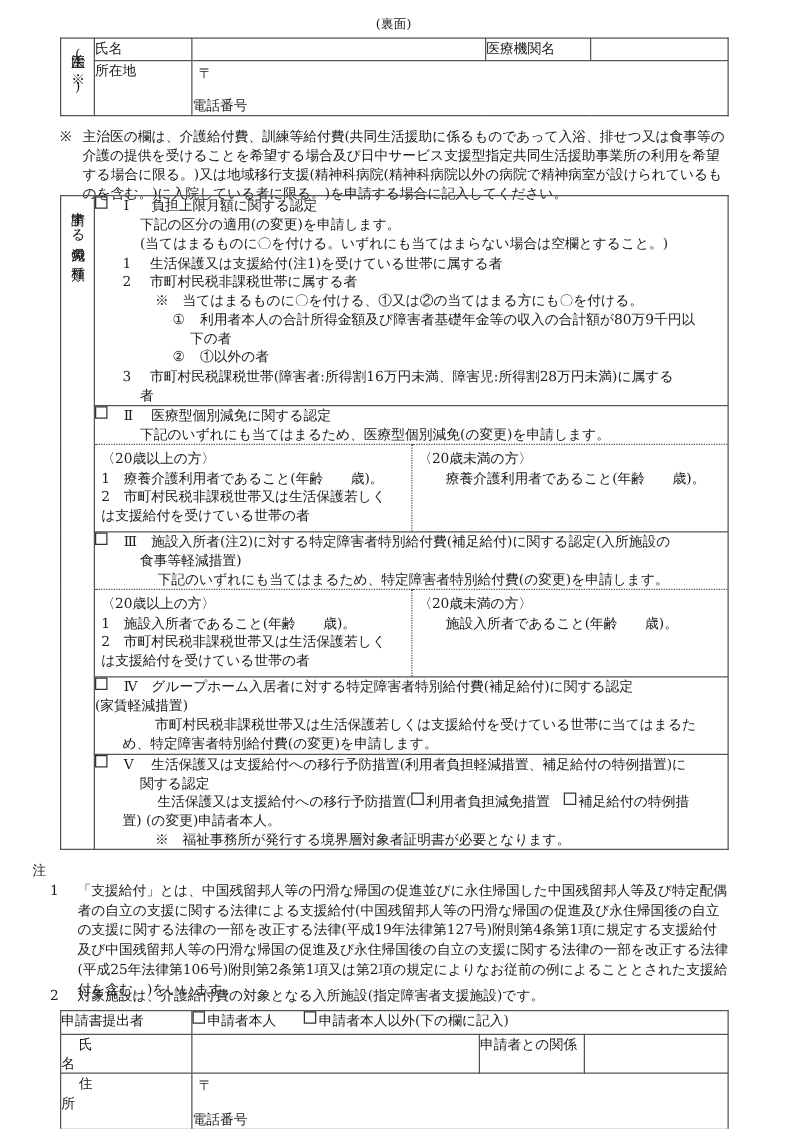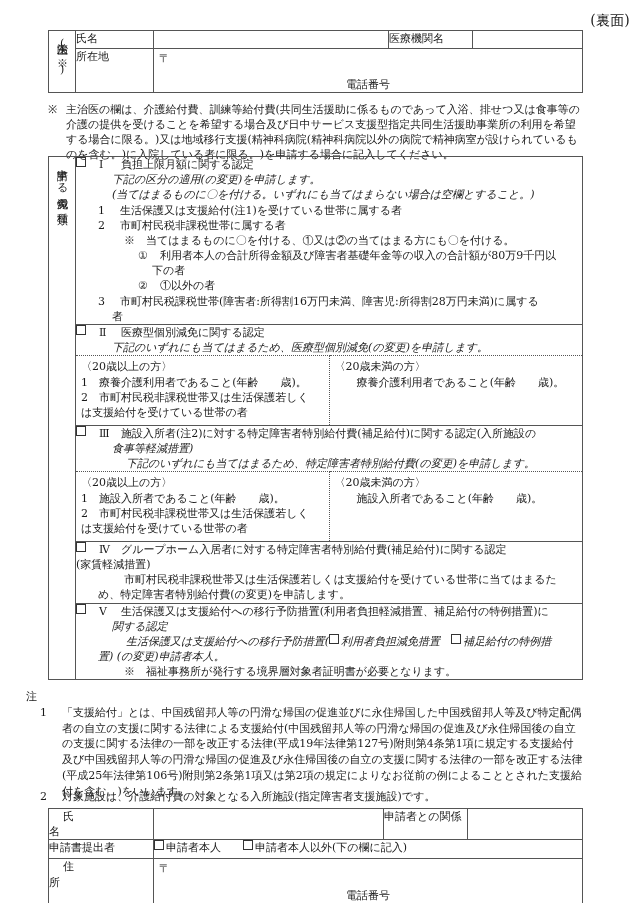--- a/index.html
+++ b/index.html
@@ -20,22 +20,22 @@
     left: 0; top: 0;
     width: 630px;
     height: 903px;
   }
 
   
   .ttl {
     position: absolute;
     left: 0; top: 12px;
     width: 630px;
-    text-align: right;
-    font-size: 14px;
+    text-align: center;
+    font-size: 10px;
     letter-spacing: .2px;
   }
 
   
   table.grid {
     position: absolute;
     border-collapse: collapse;
     table-layout: fixed;
   }
   table.grid td {
@@ -56,21 +56,21 @@
   }
   .vcell { text-align: center; vertical-align: middle; }
   .ccell { text-align: left; vertical-align: middle; }
   .pad { padding: 2px 4px; }
 
   
   #doctor-table { left: 48px; top: 30px; width: 534px; }
   #doctor-table td.nm    { height: 17px; }
   #doctor-table td.loc   { height: 42px; }
   .zip { display:block; padding: 2px 0 0 5px; font-size: 11px; }
-  .tel-center { display:block; text-align:center; margin-top: 11px; font-size: 11px; }
+  .tel-center { display:block; text-align:left; margin-top: 11px; font-size: 11px; }
 
   
   .note-block {
     position: absolute;
     left: 48px; top: 103px;
     width: 535px;
     font-size: 11px;
     line-height: 1.36;
   }
   .note-block .marker {
@@ -93,21 +93,21 @@
   }
   .cbs {
     display: inline-block;
     width: 8px; height: 8px;
     border: 1px solid #333;
     margin-right: 2px;
     position: relative;
     top: -1px;
   }
   .rn { display:inline-block; width: 22px; }
-  .i1 { padding-left: 36px; display:block;font-style:italic; }
+  .i1 { padding-left: 36px; display:block; }
   .i2 { padding-left: 22px; display:block; }
   .i3 { padding-left: 48px; display:block; }
   .i4 { padding-left: 62px; display:block; }
   .i5 { padding-left: 76px; display:block; }
 
   
   table.sub {
     width: 100%;
     border-collapse: collapse;
     table-layout: fixed;
@@ -351,32 +351,32 @@
 
   <table class="grid" id="submitter-table">
     <colgroup>
       <col style="width:105px">
       <col style="width:230px">
       <col style="width:84px">
       <col style="width:115px">
     </colgroup>
     <tbody>
       <tr>
+        <td class="ccell">申請書提出者</td>
+        <td class="pad" colspan="3">
+          <span class="cbs"></span><span>申請者本人</span>　　<span class="cbs"></span><span>申請者本人以外(下の欄に記入)</span>
+        </td>
+      </tr>
+      <tr>
         <td class="ccell"><span class="sp-name">氏　　名</span></td>
         <td class="pad"></td>
         <td class="ccell">申請者との関係</td>
         <td class="pad"></td>
       </tr>
       <tr>
-        <td class="ccell">申請書提出者</td>
-        <td class="pad" colspan="3">
-          <span class="cbs"></span><span>申請者本人</span>　　<span class="cbs"></span><span>申請者本人以外(下の欄に記入)</span>
-        </td>
-      </tr>
-      <tr>
         <td class="ccell addr"><span class="sp-name">住　　所</span></td>
         <td class="addr" colspan="3">
           <span class="zip">〒</span>
           <span class="tel-center">電話番号</span>
         </td>
       </tr>
     </tbody>
   </table>
 
 </div>

